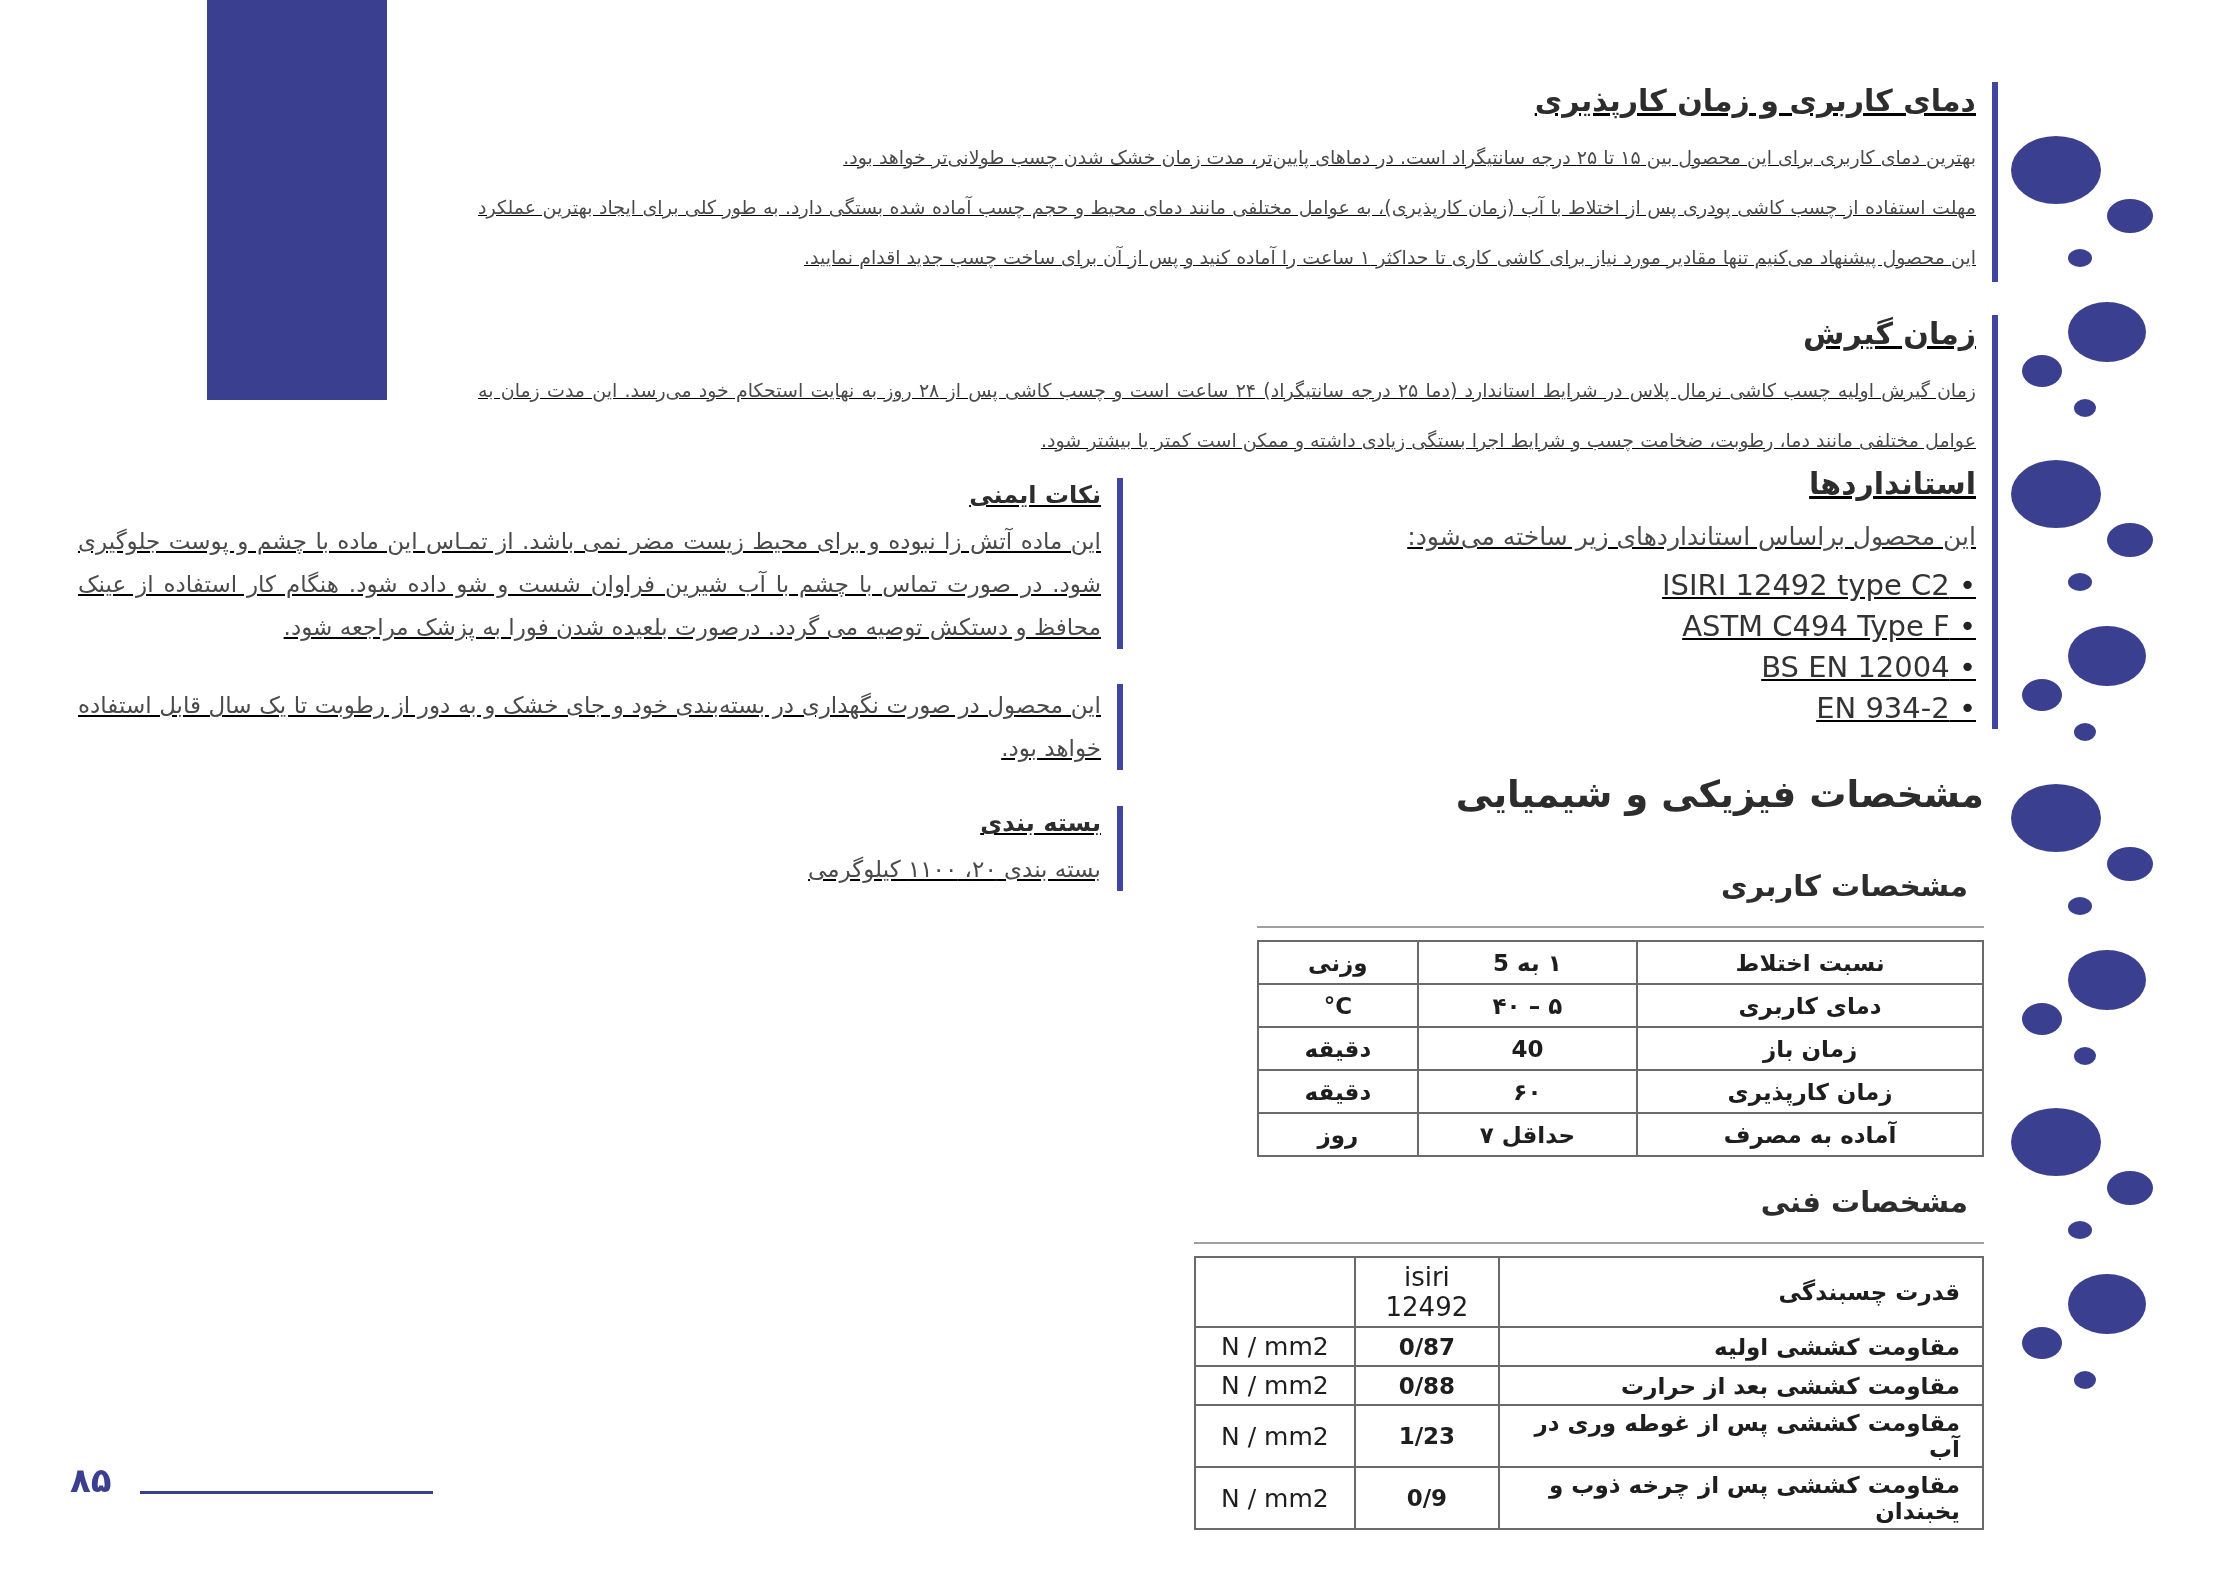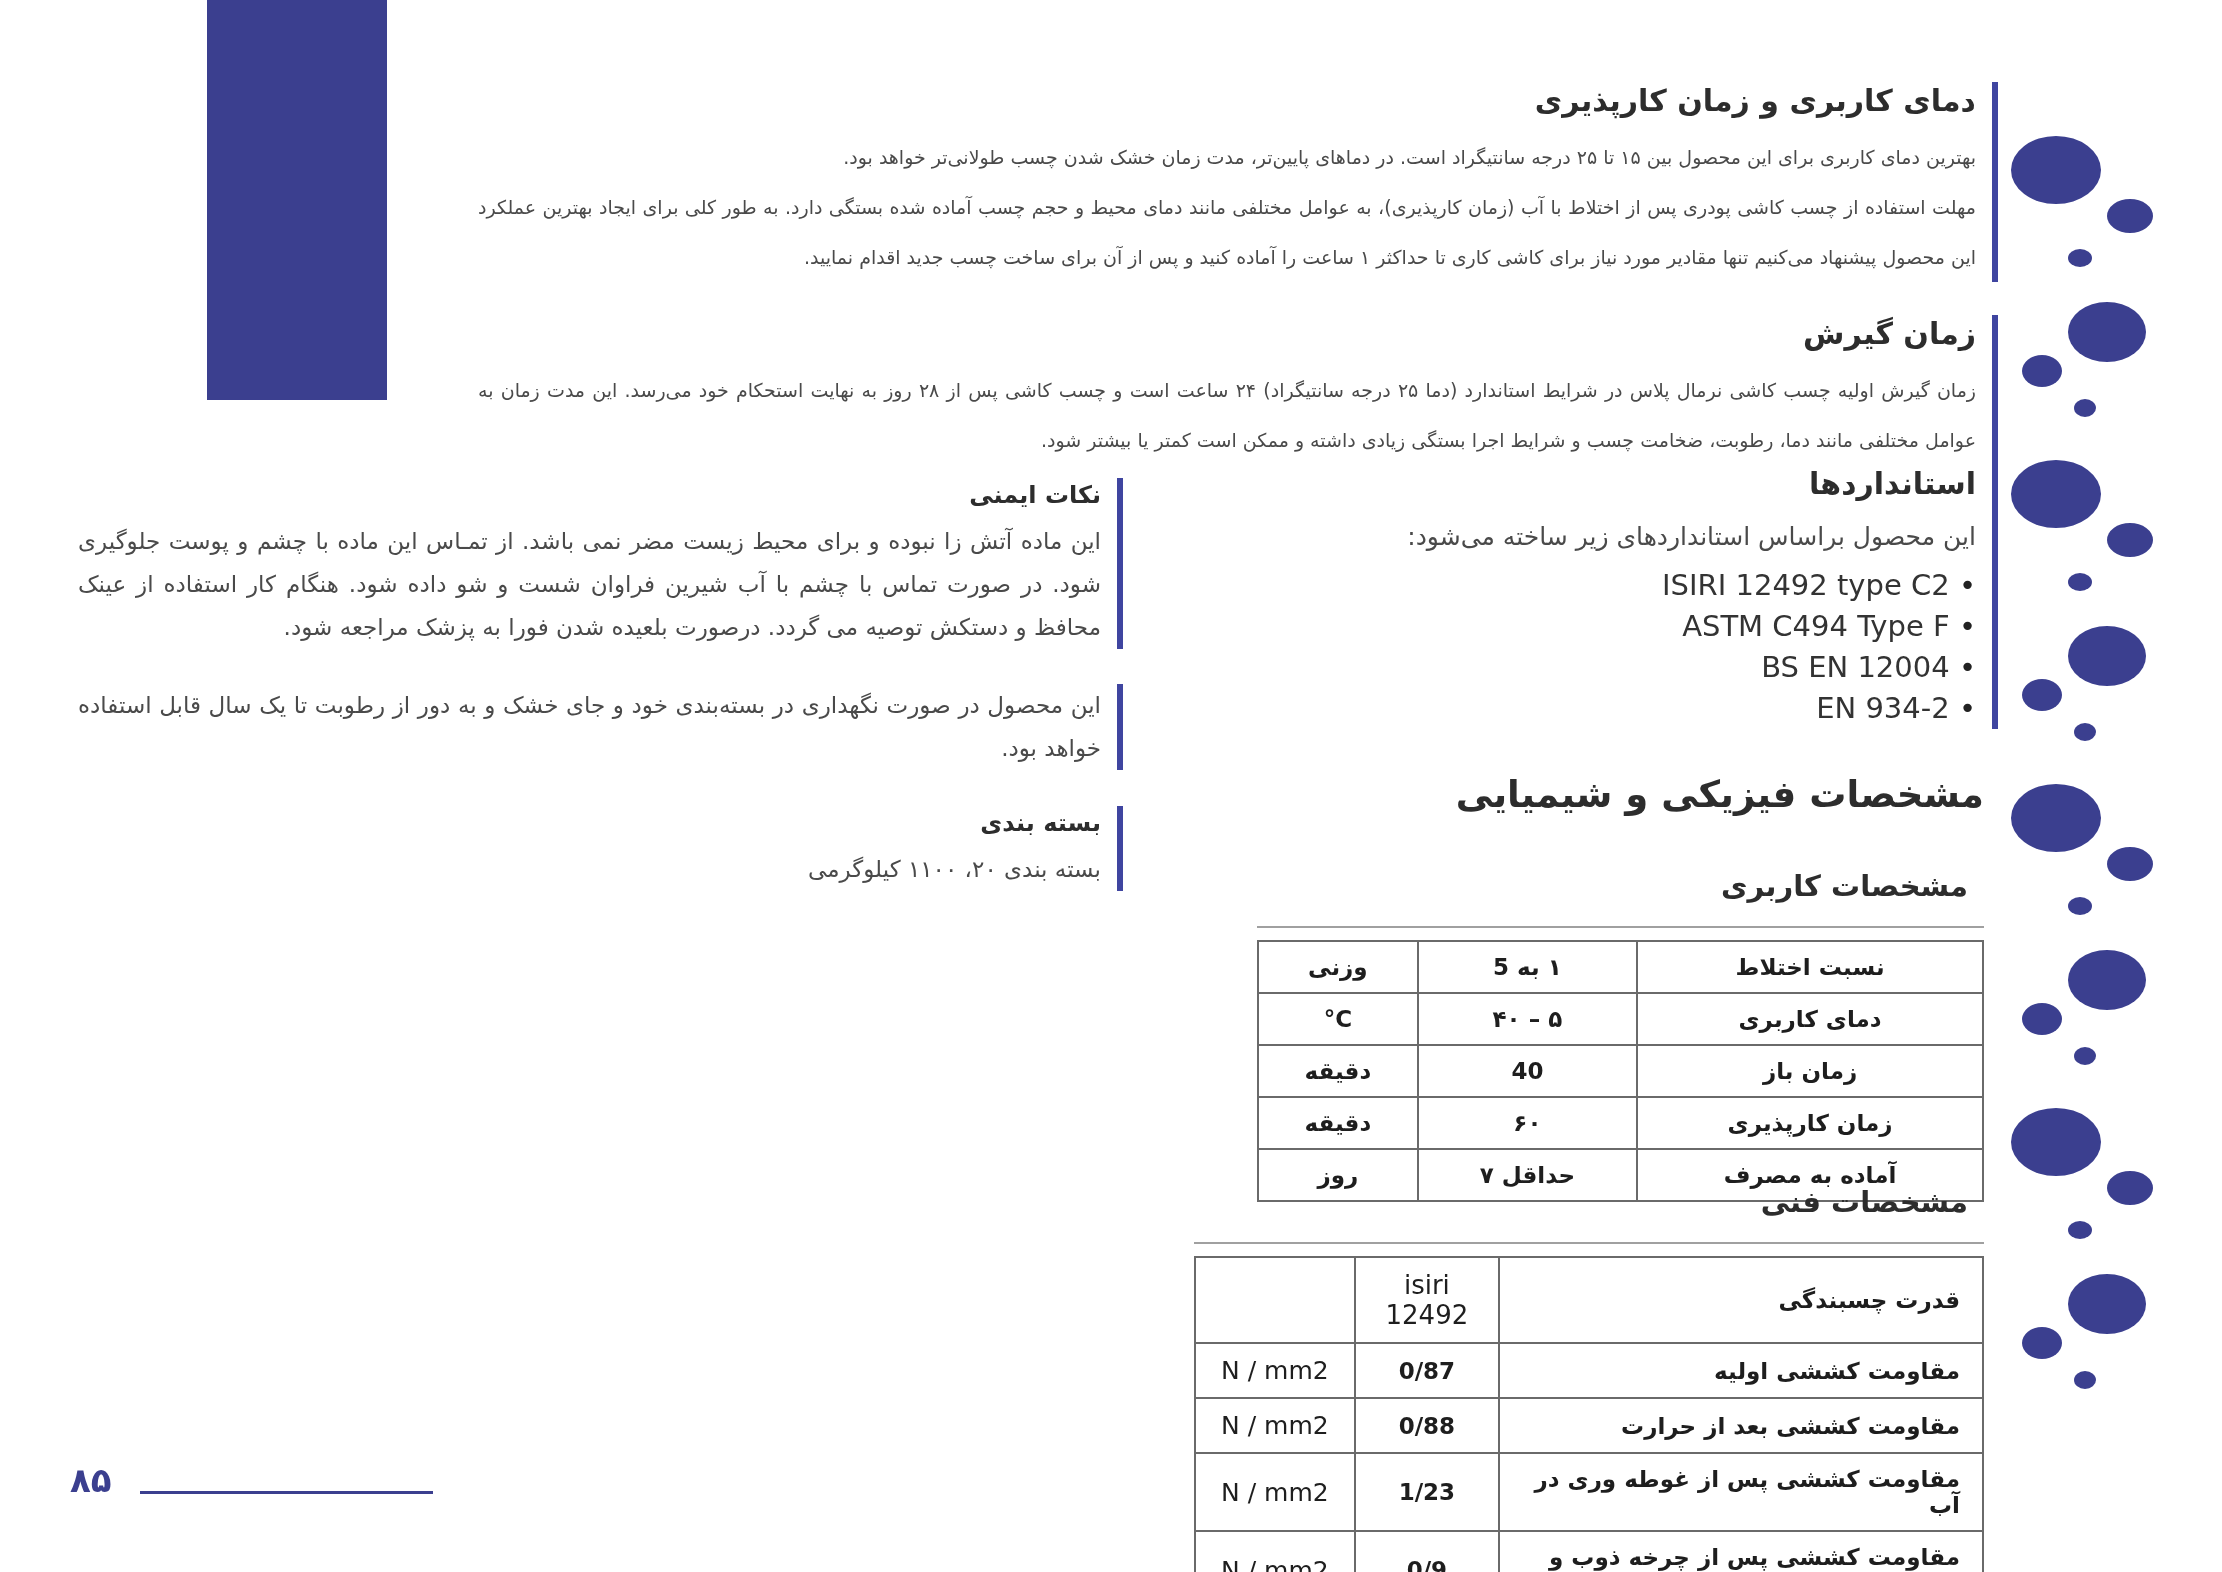--- a/index.html
+++ b/index.html
@@ -13,41 +13,41 @@
   body{background:#e8e8e8;font-family:"DejaVu Sans",sans-serif;}
   .page{
     position:relative;width:2222px;height:1572px;background:#ffffff;
     overflow:hidden;direction:rtl;
   }
   
   .deco-rect{position:absolute;left:207px;top:0;width:180px;height:400px;background:var(--accent);}
   .deco-circle{position:absolute;background:var(--accent);border-radius:50%;}
 
   
-  .section{position:absolute;border-right:6px solid var(--bar);padding-right:16px;}
+  .section{position:absolute;border-right:6px solid var(--bar);padding-right:16px;text-decoration:underline;}
   .rcol{right:224px;width:1520px;}
   .lcol{right:1099px;width:1045px;}
   .sec-title{margin:0 0 12px;font-size:30px;line-height:38px;font-weight:bold;color:var(--heading);}
   .lcol .sec-title{font-size:24px;line-height:34px;margin-bottom:8px;}
   .body-text{margin:0;font-size:19px;line-height:50px;color:var(--body);text-align:justify;}
   .lcol .body-text{font-size:23px;line-height:43px;}
 
   
   .std-intro{margin:0 0 6px;font-size:25px;line-height:44px;color:var(--body);text-align:right;}
   .std-list{list-style:none;margin:4px 0 0;padding:0;}
   .std-list li{font-size:29px;line-height:41px;color:#333333;text-align:right;font-weight:500;}
   .std-list li::before{content:"\2022\00a0";color:#222;}
 
   
   .specs-title{position:absolute;right:238px;margin:0;font-size:37px;line-height:46px;font-weight:bold;color:var(--heading);}
   .spec-block{position:absolute;right:238px;}
   .subheading{margin:16px;font-size:29px;line-height:36px;font-weight:bold;color:var(--heading);text-align:right;}
   .rule{height:2px;background:#a0a0a0;margin-top:22px;}
   table.spec{border-collapse:collapse;direction:rtl;margin-top:12px;margin-right:0;margin-left:auto;}
-  .spec td{border:2px solid #6a6a6a;font-weight:bold;font-size:23px;color:#1e1e1e;text-align:center;padding:12px 10px;}
+  .spec td{border:2px solid #6a6a6a;font-weight:bold;font-size:23px;color:#1e1e1e;text-align:center;padding:4px 10px;}
   .t1{width:727px;}
   .t1 td{height:43px;}
   .t1 .col-label{width:347px;}
   .t1 .col-value{width:220px;}
   .t1 .col-unit{width:160px;}
   .t2{width:790px;}
   .t2 td{height:37px;}
   .t2 .col-label{width:490px;text-align:right;padding-right:22px;}
   .t2 .col-value{width:145px;}
   .t2 .col-unit{width:161px;}

